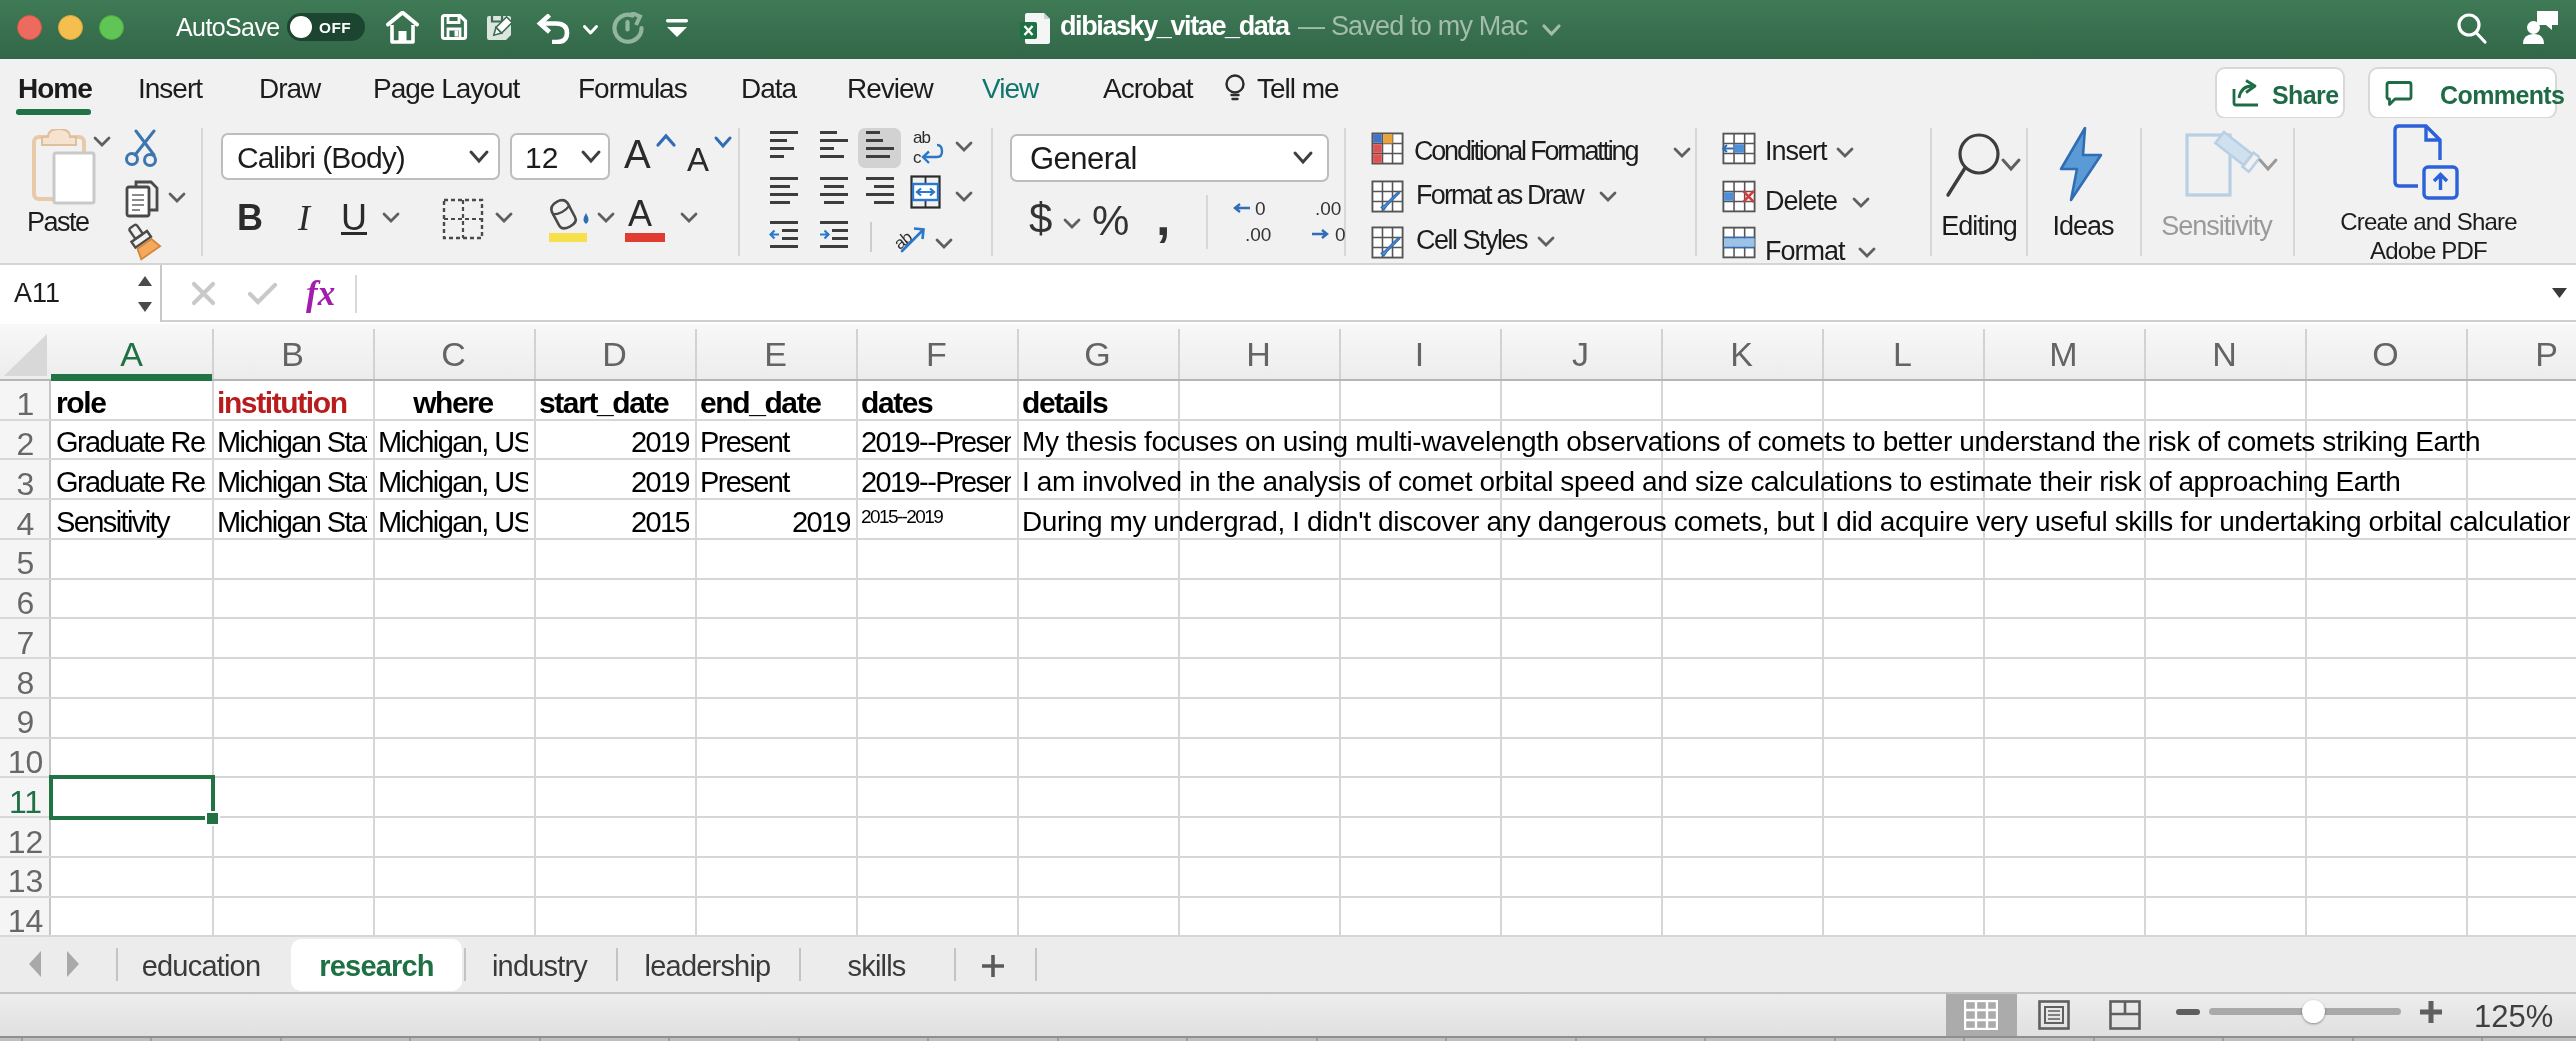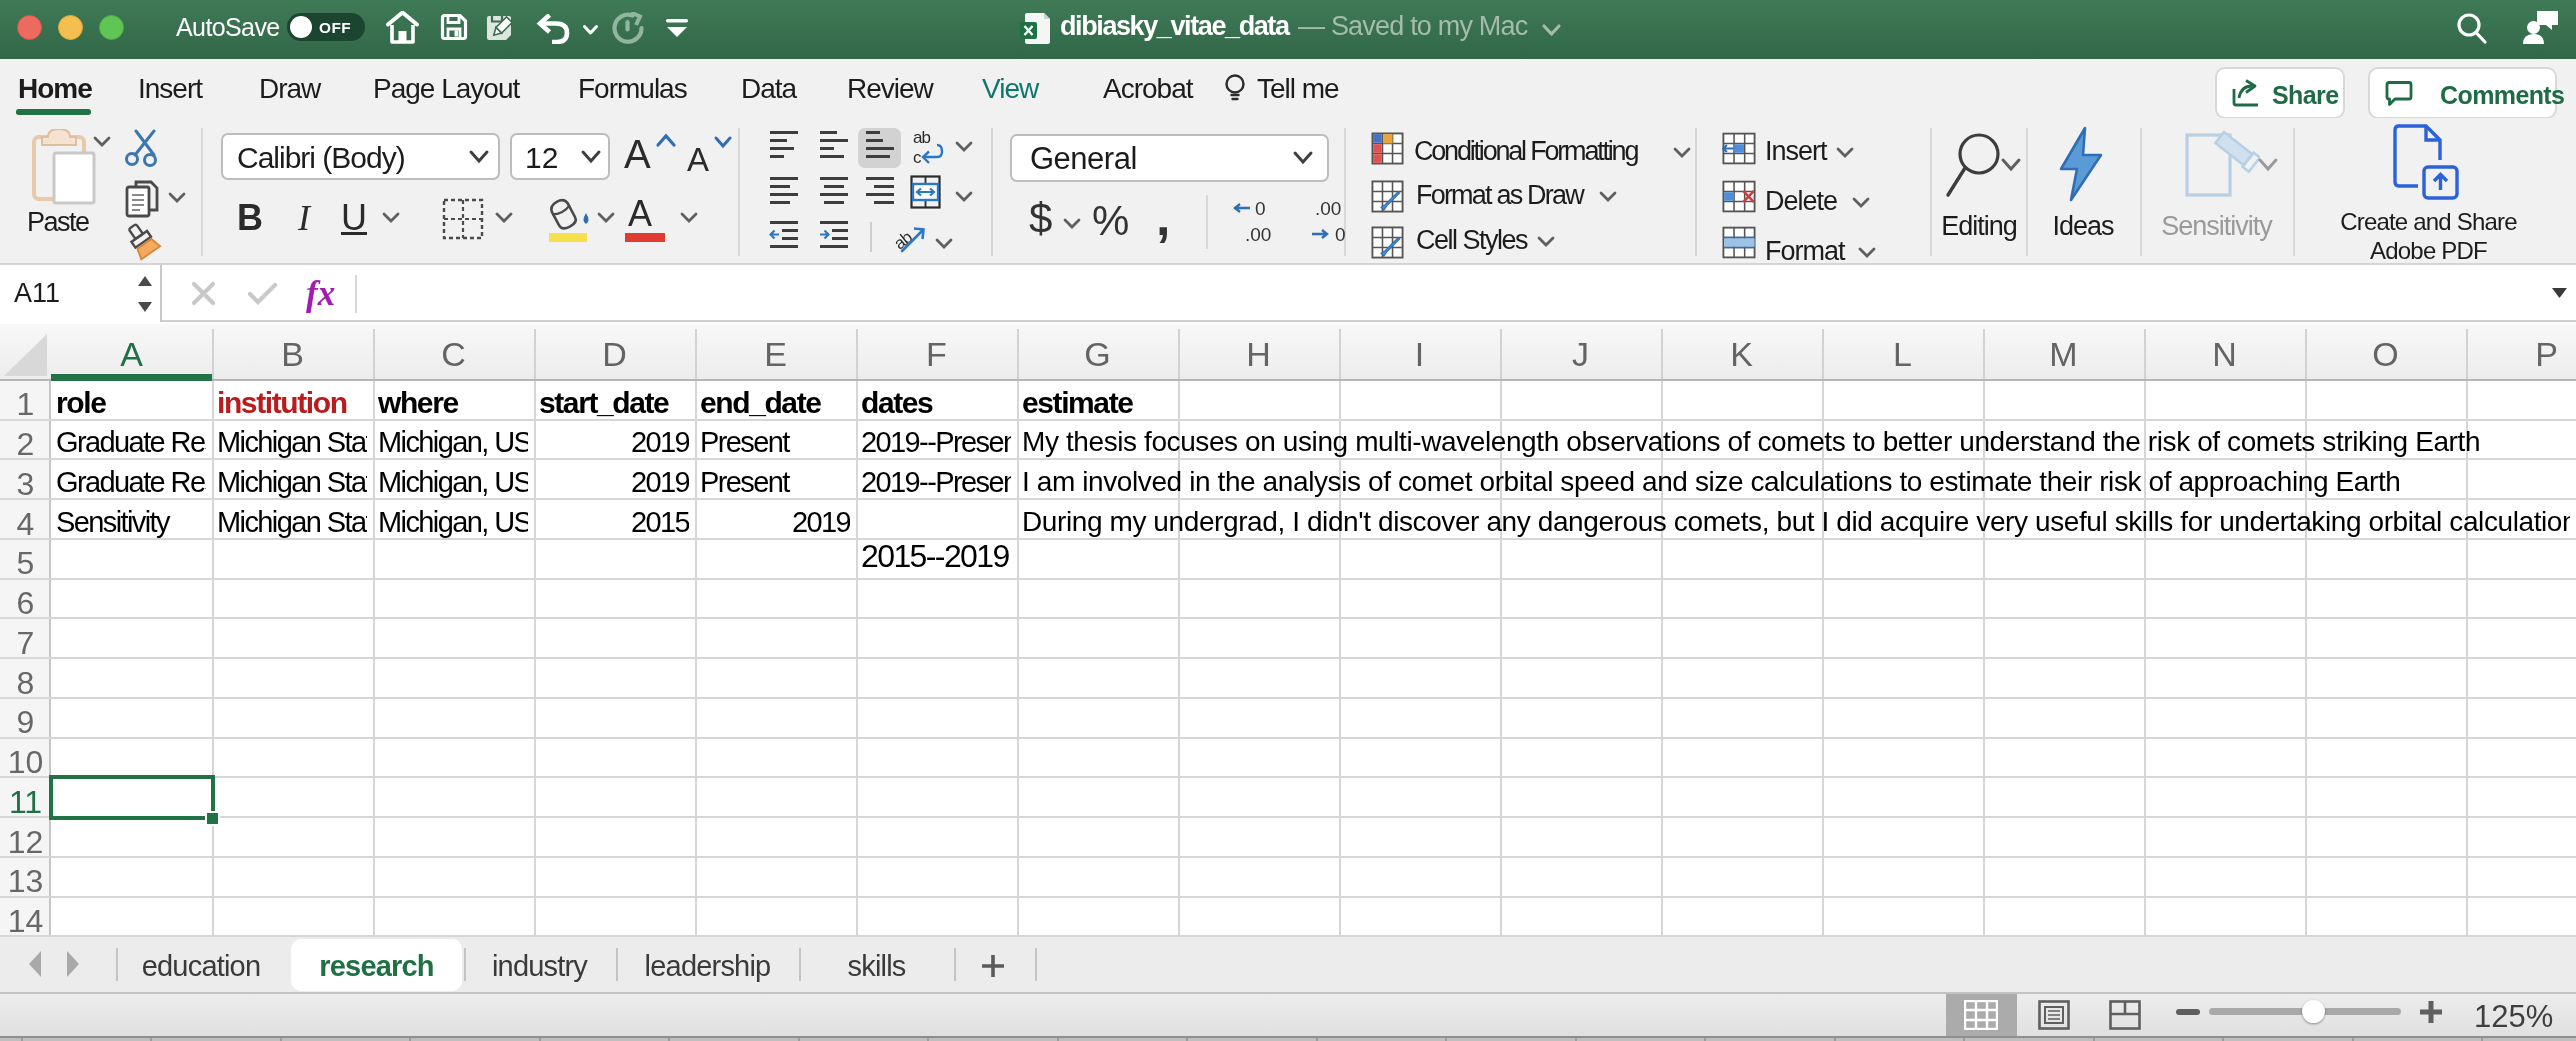--- a/index.html
+++ b/index.html
@@ -484,45 +484,45 @@
 <div class="abs" style="left:1339px;top:381px;width:1.6px;height:557px;background:#d6d6d6;"></div>
 <div class="abs" style="left:1500px;top:381px;width:1.6px;height:557px;background:#d6d6d6;"></div>
 <div class="abs" style="left:1661px;top:381px;width:1.6px;height:557px;background:#d6d6d6;"></div>
 <div class="abs" style="left:1822px;top:381px;width:1.6px;height:557px;background:#d6d6d6;"></div>
 <div class="abs" style="left:1983px;top:381px;width:1.6px;height:557px;background:#d6d6d6;"></div>
 <div class="abs" style="left:2144px;top:381px;width:1.6px;height:557px;background:#d6d6d6;"></div>
 <div class="abs" style="left:2305px;top:381px;width:1.6px;height:557px;background:#d6d6d6;"></div>
 <div class="abs" style="left:2466px;top:381px;width:1.6px;height:557px;background:#d6d6d6;"></div>
 <div class="abs" style="left:56px;top:386px;width:150px;height:32px;overflow:hidden;white-space:nowrap;font-size:30px;letter-spacing:-1.4px;color:#000;font-weight:700;">role</div>
 <div class="abs" style="left:217px;top:386px;width:150px;height:32px;overflow:hidden;white-space:nowrap;font-size:30px;letter-spacing:-1.4px;color:#b91c1c;font-weight:700;">institution</div>
-<div class="abs" style="left:378px;top:386px;width:150px;height:32px;overflow:hidden;white-space:nowrap;font-size:30px;letter-spacing:-1.4px;color:#000;font-weight:700;">where</div>
+<div class="abs" style="left:378px;top:386px;width:150px;height:32px;overflow:hidden;white-space:nowrap;font-size:30px;letter-spacing:-1.4px;color:#000;font-weight:700;text-align:center;">where</div>
 <div class="abs" style="left:539px;top:386px;width:150px;height:32px;overflow:hidden;white-space:nowrap;font-size:30px;letter-spacing:-1.4px;color:#000;font-weight:700;">start_date</div>
 <div class="abs" style="left:700px;top:386px;width:150px;height:32px;overflow:hidden;white-space:nowrap;font-size:30px;letter-spacing:-1.4px;color:#000;font-weight:700;">end_date</div>
 <div class="abs" style="left:861px;top:386px;width:150px;height:32px;overflow:hidden;white-space:nowrap;font-size:30px;letter-spacing:-1.4px;color:#000;font-weight:700;">dates</div>
-<div class="abs" style="left:1022px;top:386px;width:150px;height:32px;overflow:hidden;white-space:nowrap;font-size:30px;letter-spacing:-1.4px;color:#000;font-weight:700;">estimate</div>
+<div class="abs" style="left:1022px;top:386px;width:150px;height:32px;overflow:hidden;white-space:nowrap;font-size:30px;letter-spacing:-1.4px;color:#000;font-weight:700;">details</div>
 <div class="abs" style="left:56px;top:426px;width:150px;height:32px;overflow:hidden;white-space:nowrap;font-size:29px;letter-spacing:-1.6px;color:#000;">Graduate Rese</div>
 <div class="abs" style="left:217px;top:426px;width:150px;height:32px;overflow:hidden;white-space:nowrap;font-size:29px;letter-spacing:-1.6px;color:#000;">Michigan Stat</div>
 <div class="abs" style="left:378px;top:426px;width:150px;height:32px;overflow:hidden;white-space:nowrap;font-size:29px;letter-spacing:-1.6px;color:#000;">Michigan, USA</div>
 <div class="abs" style="left:539px;top:426px;width:150px;height:32px;overflow:hidden;white-space:nowrap;font-size:29px;letter-spacing:-1.6px;color:#000;text-align:right;">2019</div>
 <div class="abs" style="left:700px;top:426px;width:150px;height:32px;overflow:hidden;white-space:nowrap;font-size:29px;letter-spacing:-1.6px;color:#000;">Present</div>
 <div class="abs" style="left:861px;top:426px;width:150px;height:32px;overflow:hidden;white-space:nowrap;font-size:29px;letter-spacing:-1.6px;color:#000;">2019--Presen</div>
 <div class="abs" style="left:1022px;top:426px;width:1548px;height:32px;overflow:hidden;white-space:nowrap;font-size:28px;letter-spacing:-0.4px;color:#000;">My thesis focuses on using multi-wavelength observations of comets to better understand the risk of comets striking Earth</div>
 <div class="abs" style="left:56px;top:466px;width:150px;height:32px;overflow:hidden;white-space:nowrap;font-size:29px;letter-spacing:-1.6px;color:#000;">Graduate Rese</div>
 <div class="abs" style="left:217px;top:466px;width:150px;height:32px;overflow:hidden;white-space:nowrap;font-size:29px;letter-spacing:-1.6px;color:#000;">Michigan Stat</div>
 <div class="abs" style="left:378px;top:466px;width:150px;height:32px;overflow:hidden;white-space:nowrap;font-size:29px;letter-spacing:-1.6px;color:#000;">Michigan, USA</div>
 <div class="abs" style="left:539px;top:466px;width:150px;height:32px;overflow:hidden;white-space:nowrap;font-size:29px;letter-spacing:-1.6px;color:#000;text-align:right;">2019</div>
 <div class="abs" style="left:700px;top:466px;width:150px;height:32px;overflow:hidden;white-space:nowrap;font-size:29px;letter-spacing:-1.6px;color:#000;">Present</div>
 <div class="abs" style="left:861px;top:466px;width:150px;height:32px;overflow:hidden;white-space:nowrap;font-size:29px;letter-spacing:-1.6px;color:#000;">2019--Presen</div>
 <div class="abs" style="left:1022px;top:466px;width:1548px;height:32px;overflow:hidden;white-space:nowrap;font-size:28px;letter-spacing:-0.4px;color:#000;">I am involved in the analysis of comet orbital speed and size calculations to estimate their risk of approaching Earth</div>
 <div class="abs" style="left:56px;top:506px;width:150px;height:32px;overflow:hidden;white-space:nowrap;font-size:29px;letter-spacing:-1.6px;color:#000;">Sensitivity</div>
 <div class="abs" style="left:217px;top:506px;width:150px;height:32px;overflow:hidden;white-space:nowrap;font-size:29px;letter-spacing:-1.6px;color:#000;">Michigan Stat</div>
 <div class="abs" style="left:378px;top:506px;width:150px;height:32px;overflow:hidden;white-space:nowrap;font-size:29px;letter-spacing:-1.6px;color:#000;">Michigan, USA</div>
 <div class="abs" style="left:539px;top:506px;width:150px;height:32px;overflow:hidden;white-space:nowrap;font-size:29px;letter-spacing:-1.6px;color:#000;text-align:right;">2015</div>
 <div class="abs" style="left:700px;top:506px;width:150px;height:32px;overflow:hidden;white-space:nowrap;font-size:29px;letter-spacing:-1.6px;color:#000;text-align:right;">2019</div>
-<div class="abs" style="left:861px;top:506px;width:150px;height:32px;overflow:hidden;white-space:nowrap;font-size:32px;letter-spacing:-1.6px;color:#000;margin-top:32px;">2015--2019</div>
+<div class="abs" style="left:861px;top:506px;width:150px;height:32px;overflow:hidden;white-space:nowrap;font-size:19px;letter-spacing:-1.6px;color:#000;">2015--2019</div>
 <div class="abs" style="left:1022px;top:506px;width:1548px;height:32px;overflow:hidden;white-space:nowrap;font-size:28px;letter-spacing:-0.4px;color:#000;">During my undergrad, I didn't discover any dangerous comets, but I did acquire very useful skills for undertaking orbital calculations</div>
 <div class="abs" style="left:49px;top:775px;width:166px;height:45px;border:4.5px solid #217346;"></div>
 <div class="abs" style="left:205px;top:811px;width:15px;height:15px;background:#217346;border:2.5px solid #fff;"></div>
 <div class="abs" style="left:0;top:937px;width:2576px;height:55px;background:#ececec;"></div>
 <svg class="abs" style="left:26px;top:950px" width="56" height="28" viewBox="0 0 56 28">
 <path d="M15 1 L3 14 L15 27 Z" fill="#a9a9a9"></path>
 <path d="M41 1 L53 14 L41 27 Z" fill="#a9a9a9"></path>
 </svg>
 <div class="abs" style="left:116px;top:948px;width:1.6px;height:33px;background:#c4c4c4;"></div>
 <div class="abs" style="left:464px;top:948px;width:1.6px;height:33px;background:#c4c4c4;"></div>

